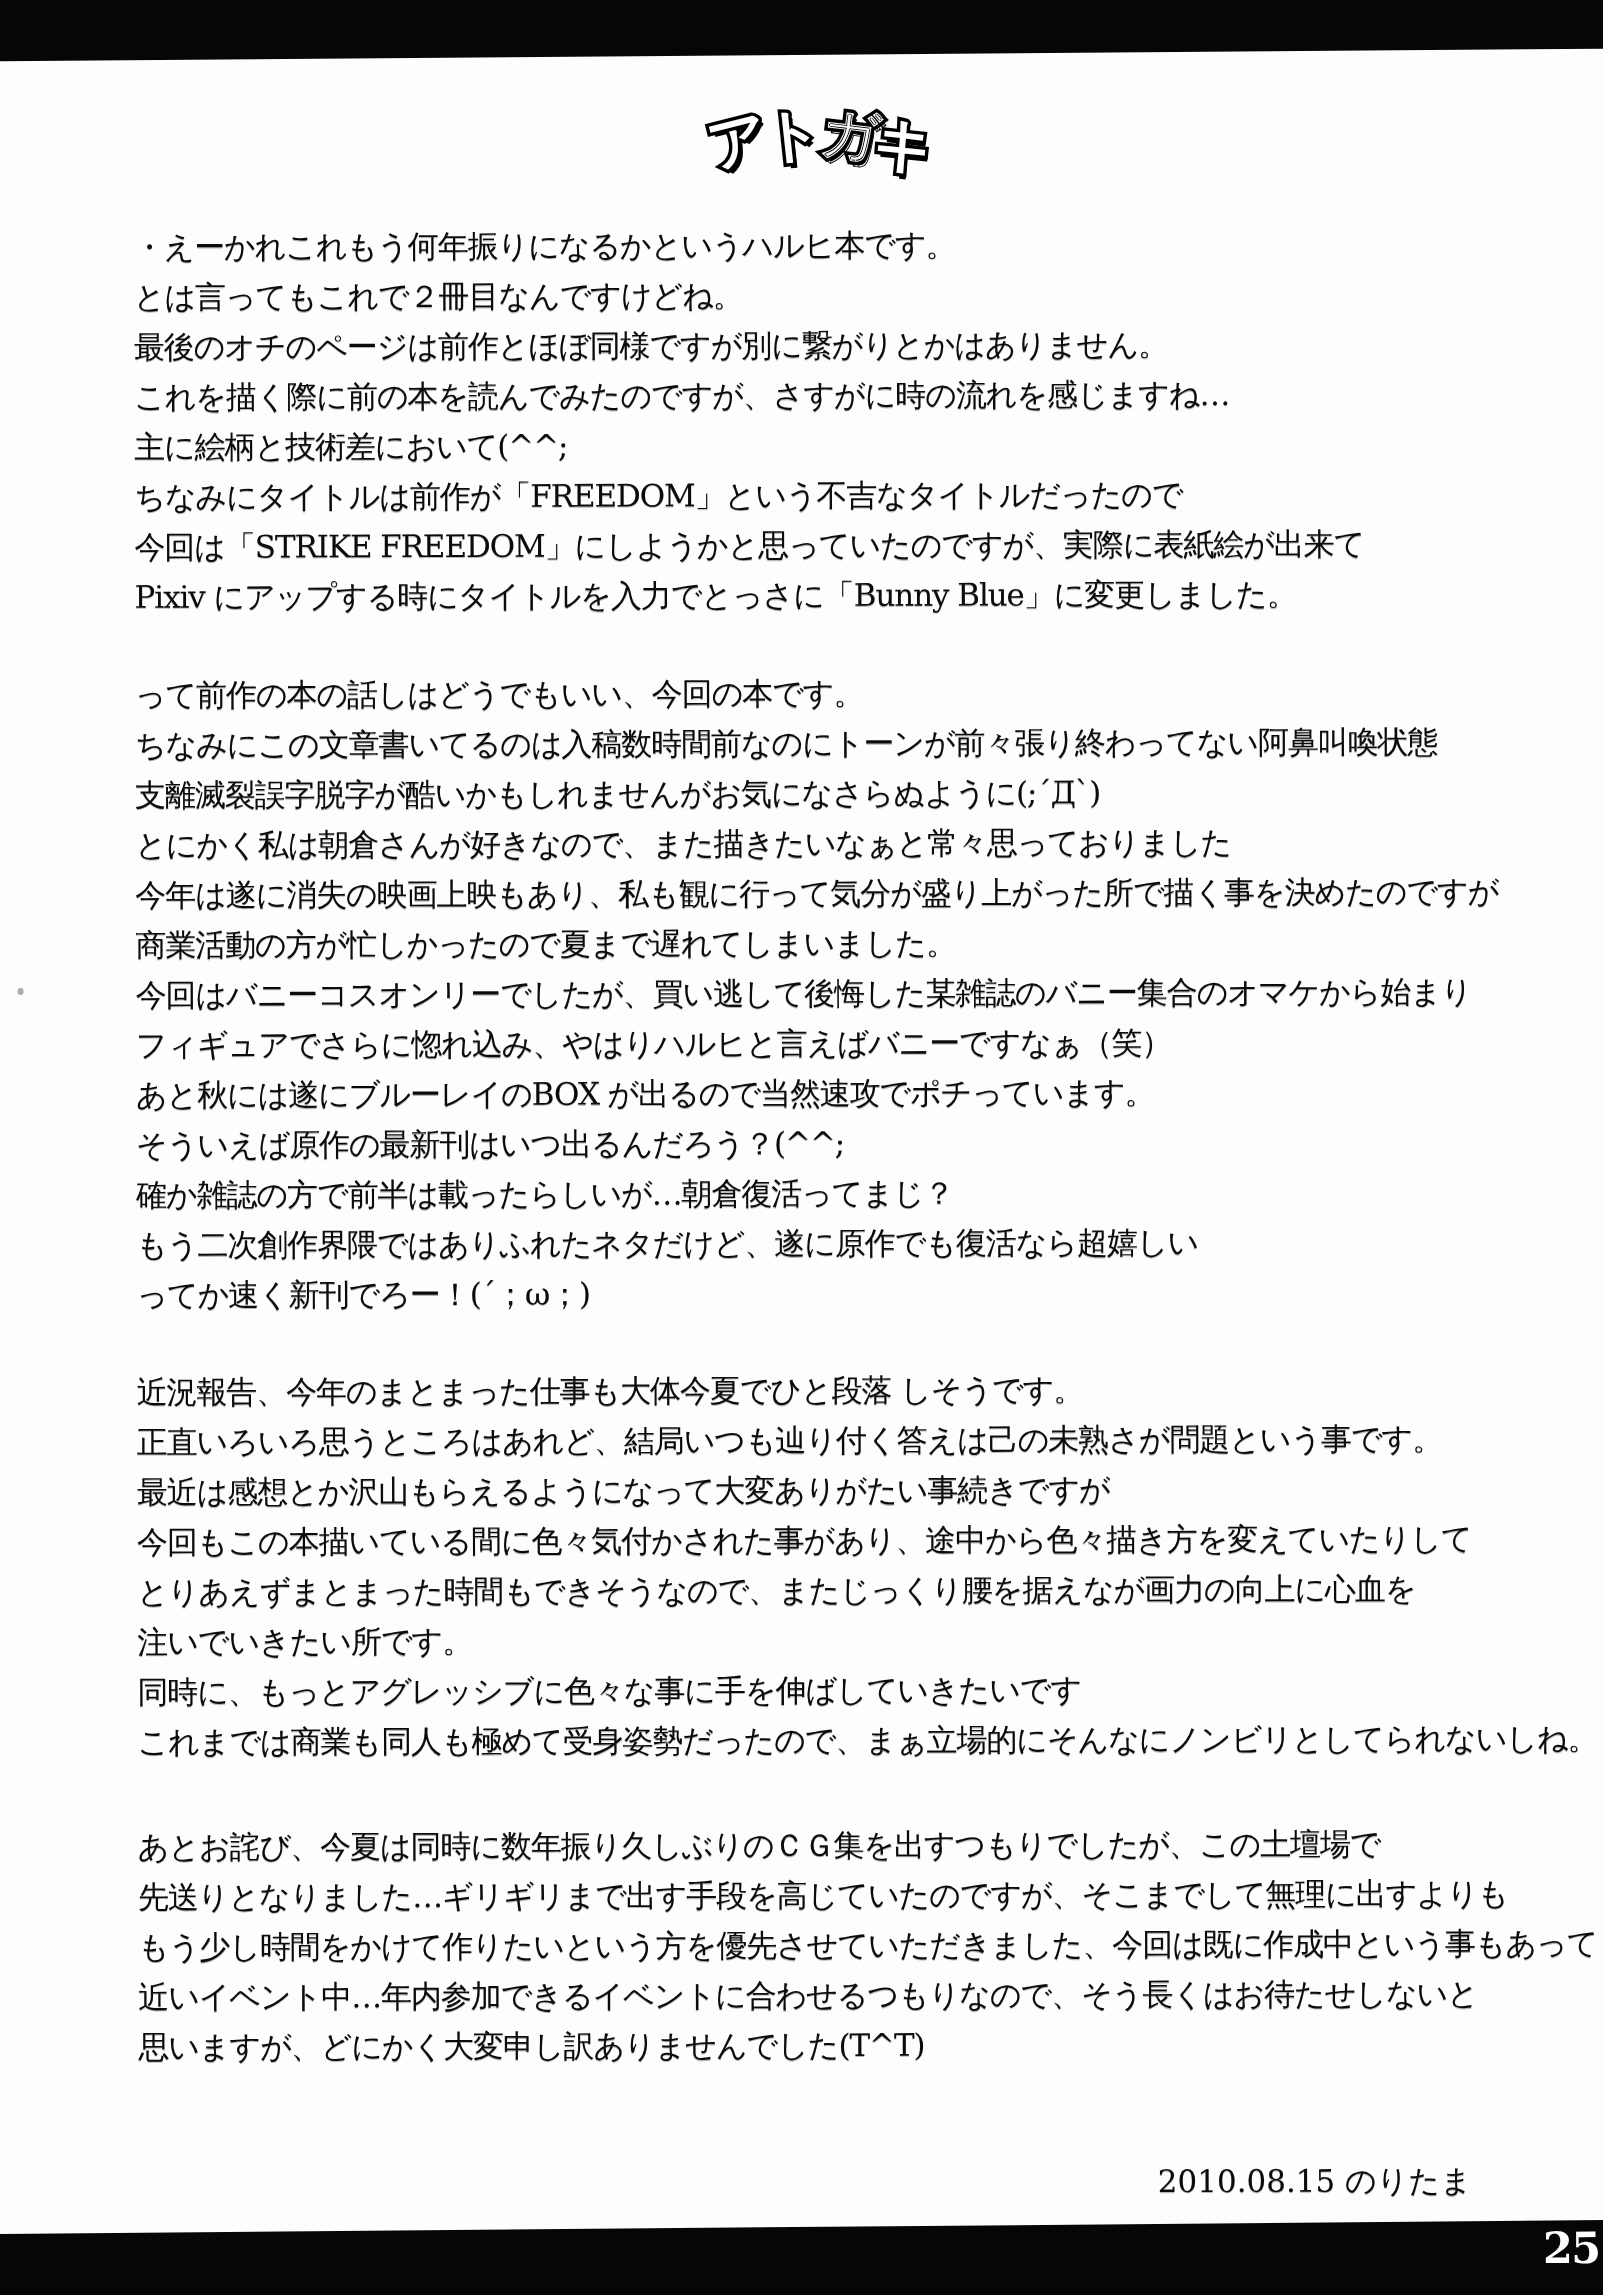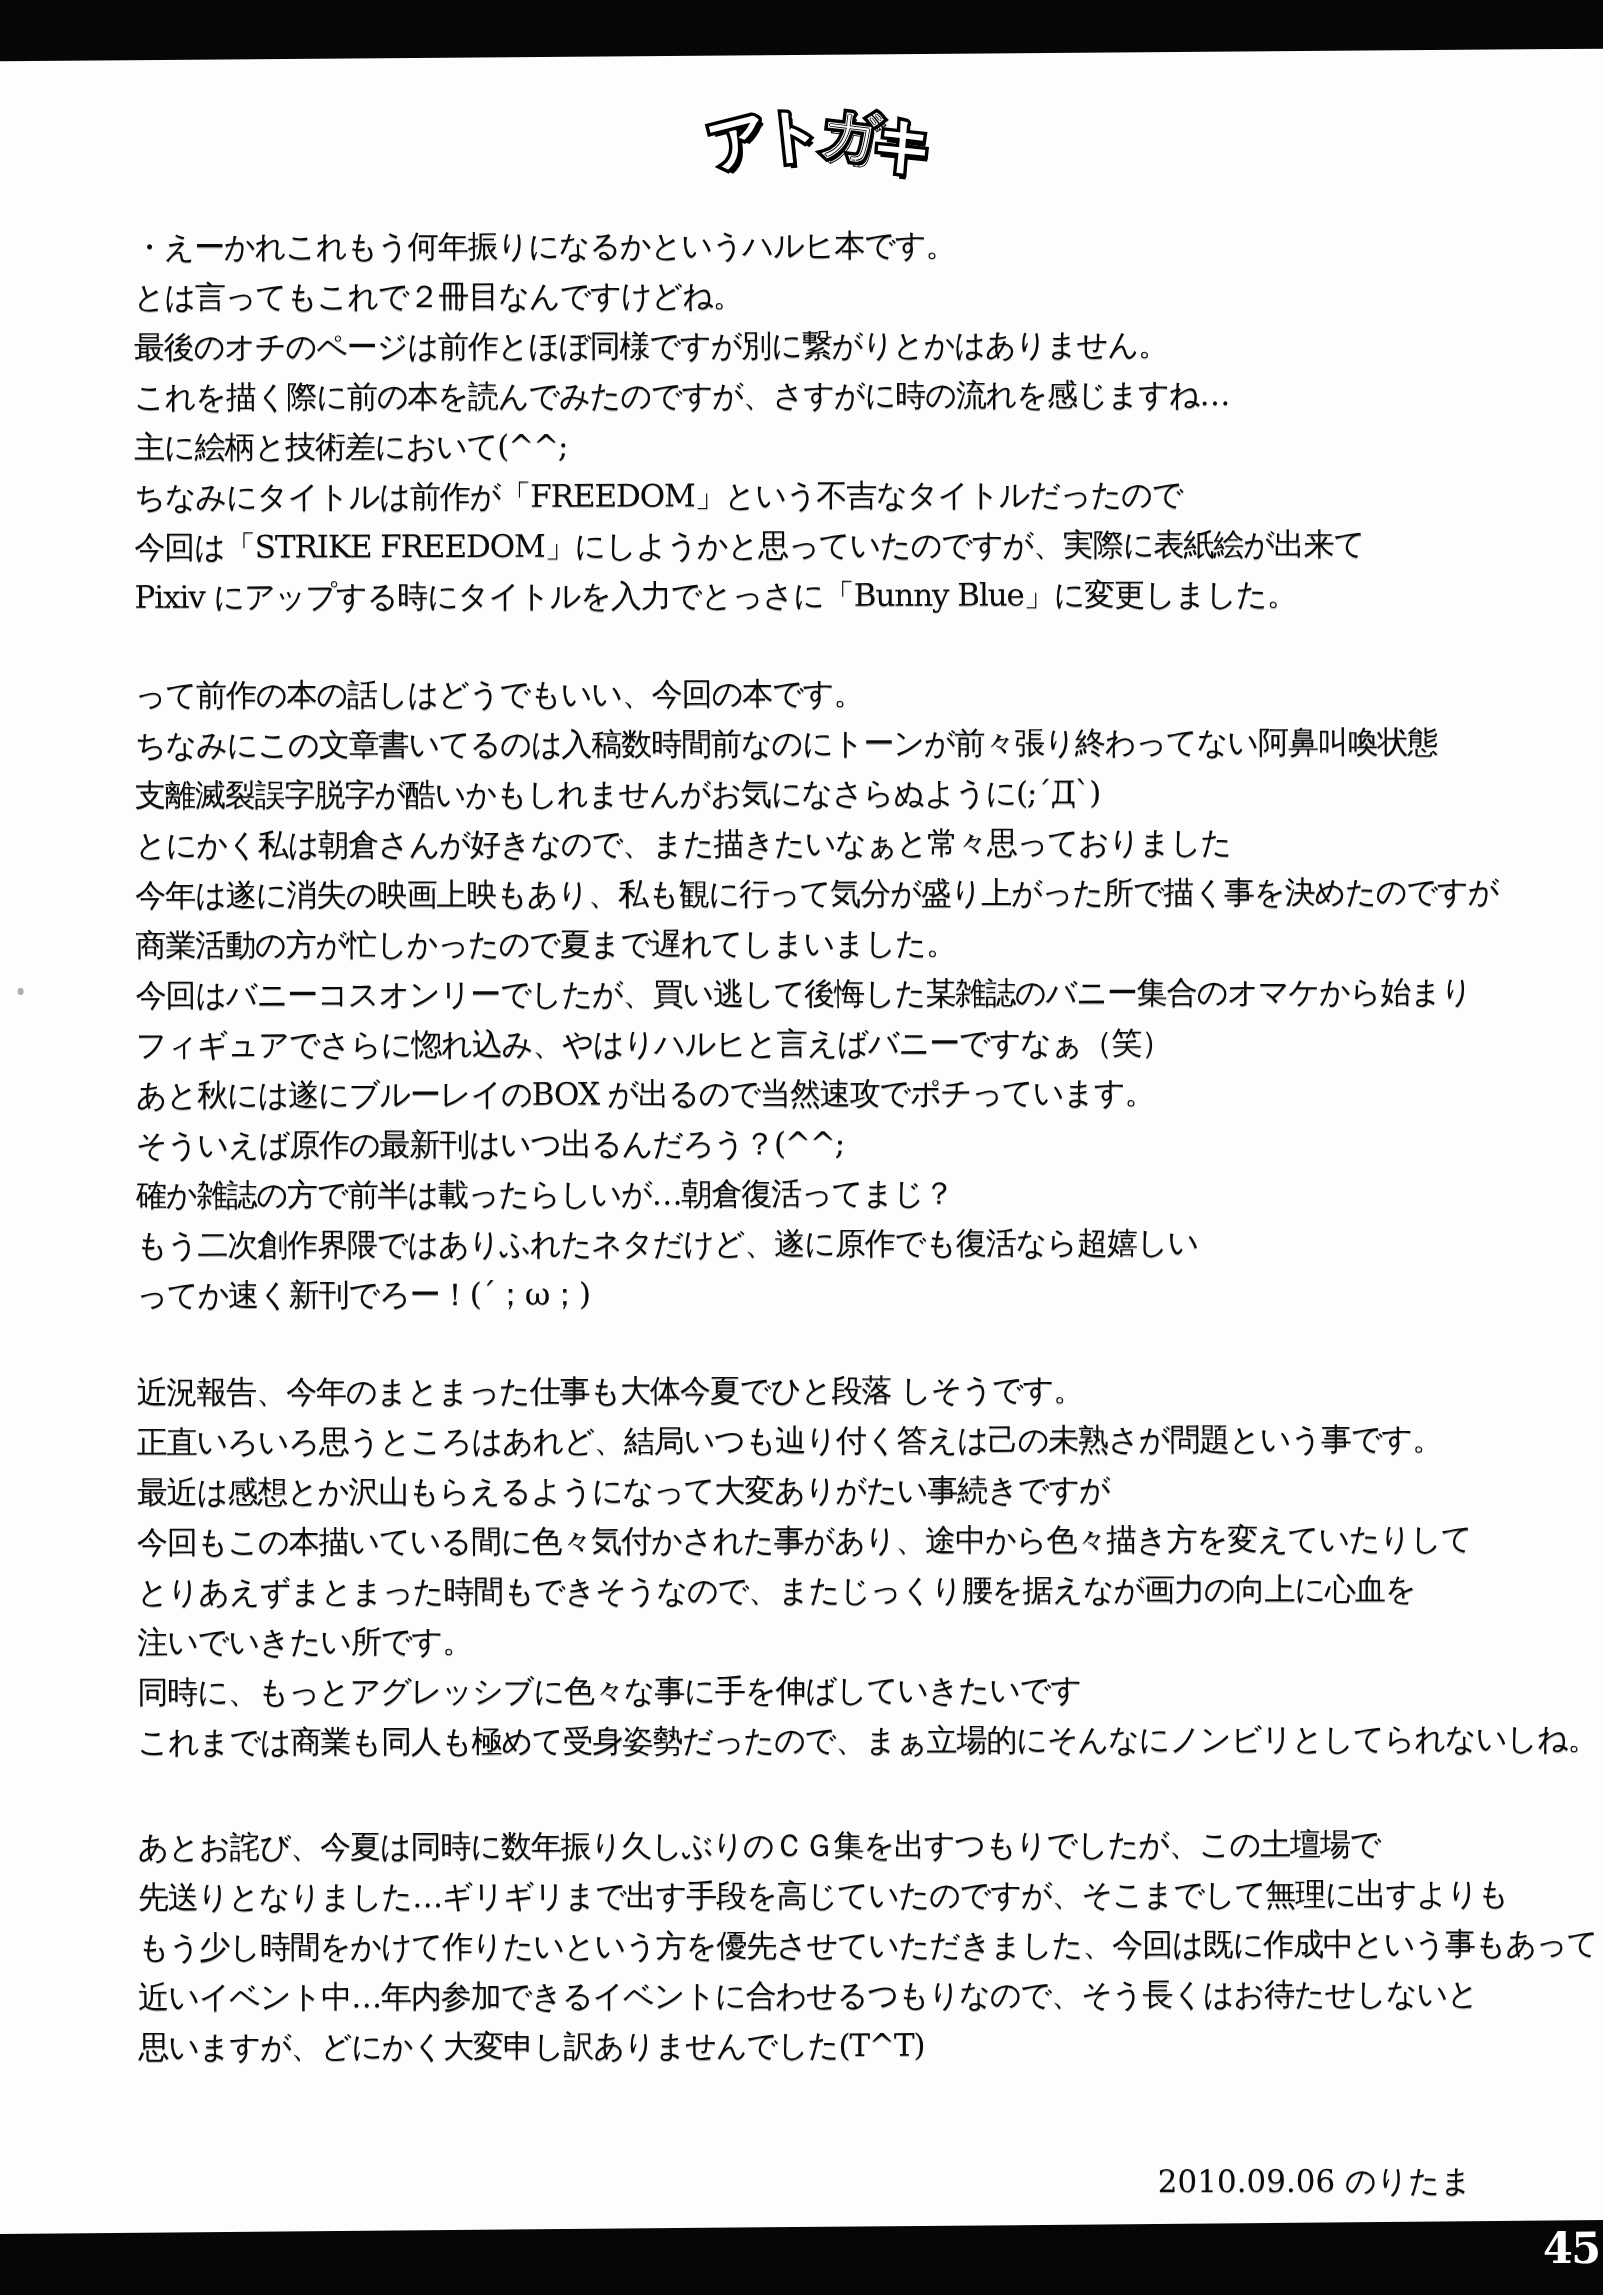--- a/index.html
+++ b/index.html
@@ -128,22 +128,22 @@
     </div>
 
   <div class="para para-4">
       <div>あとお詫び、今夏は同時に数年振り久しぶりのＣＧ集を出すつもりでしたが、この土壇場で</div>
       <div>先送りとなりました…ギリギリまで出す手段を高じていたのですが、そこまでして無理に出すよりも</div>
       <div>もう少し時間をかけて作りたいという方を優先させていただきました、今回は既に作成中という事もあって</div>
       <div>近いイベント中…年内参加できるイベントに合わせるつもりなので、そう長くはお待たせしないと</div>
       <div>思いますが、どにかく大変申し訳ありませんでした(T^T)</div>
     </div>
 
-  <div class="signature">2010.09.06 のりたま</div>
+  <div class="signature">2010.08.15 のりたま</div>
 
   <div class="scan-speck"></div>
 
   <div class="bottom-bar"></div>
 
-  <div class="page-number">45</div>
+  <div class="page-number">25</div>
 
 </div>
 
 
 </body></html>

